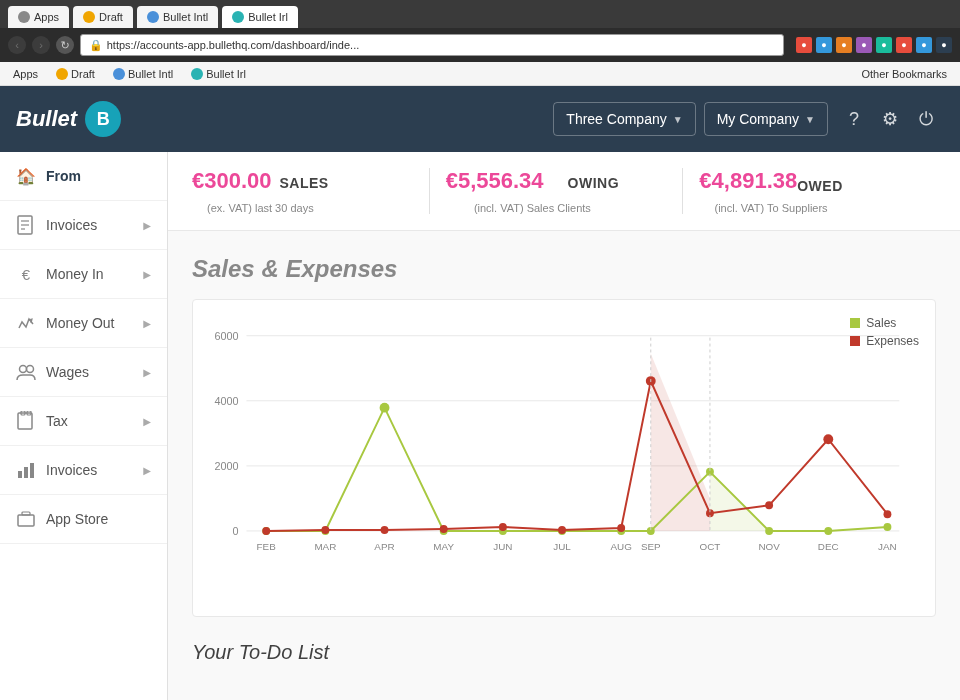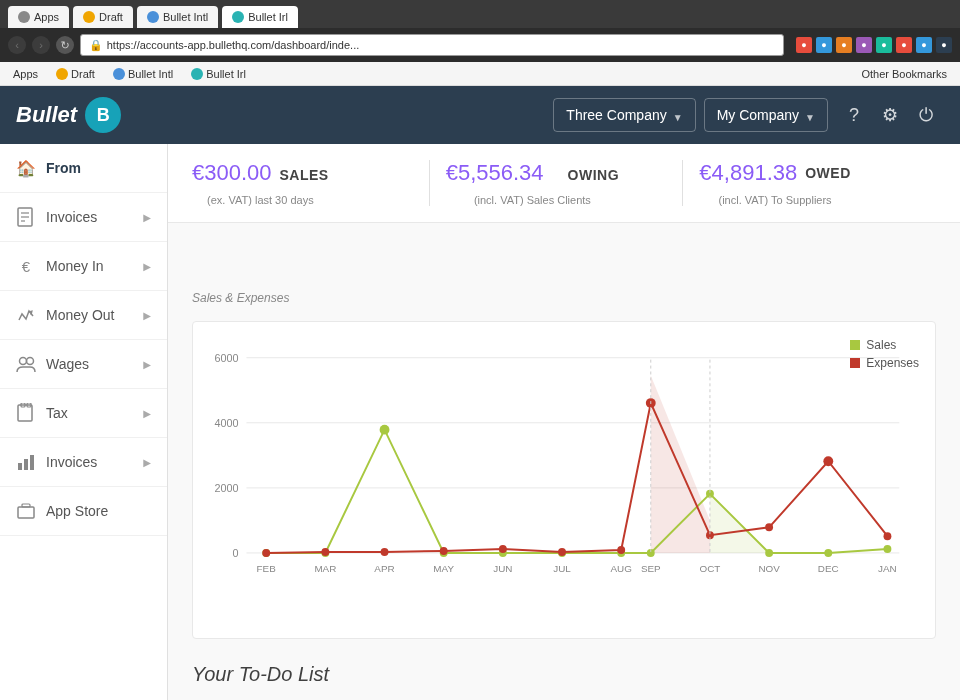--- a/index.html
+++ b/index.html
@@ -20,26 +20,26 @@
     .bookmark-icons { display: flex; align-items: center; gap: 4px; margin-left: 6px; }
     .bm-icon { width: 16px; height: 16px; border-radius: 2px; display: flex; align-items: center; justify-content: center; font-size: 9px; color: #fff; font-weight: bold; }
 
     
     .bookmarks-bar { background: #f5f5f5; border-bottom: 1px solid #ddd; height: 24px; display: flex; align-items: center; padding: 0 8px; gap: 8px; font-size: 11px; color: #333; }
     .bm-item { display: flex; align-items: center; gap: 3px; cursor: pointer; padding: 2px 5px; border-radius: 3px; }
     .bm-dot { width: 12px; height: 12px; border-radius: 50%; display: inline-block; }
     .other-bm { margin-left: auto; cursor: pointer; }
 
     
-    .app-navbar { background: #2c3e50; height: 58px; display: flex; align-items: center; padding: 0 16px; }
+    .app-navbar { background: #2c3e50; height: 66px; display: flex; align-items: center; padding: 0 16px; }
     .logo { display: flex; align-items: center; gap: 8px; }
     .logo-text { color: #fff; font-size: 22px; font-style: italic; font-weight: bold; }
     .logo-icon { width: 36px; height: 36px; border-radius: 50%; background: #17a2b8; display: flex; align-items: center; justify-content: center; color: #fff; font-size: 18px; font-weight: bold; }
     .nav-spacer { flex: 1; }
-    .company-dropdown { background: transparent; border: 1px solid rgba(255,255,255,0.3); border-radius: 4px; color: #fff; padding: 8px 12px; font-size: 14px; cursor: pointer; display: flex; align-items: flex-end; gap: 6px; margin-right: 8px; }
+    .company-dropdown { background: transparent; border: 1px solid rgba(255,255,255,0.3); border-radius: 4px; color: #fff; padding: 8px 12px; font-size: 14px; cursor: pointer; display: flex; align-items: center; gap: 6px; margin-right: 8px; }
     .company-dropdown .chevron { font-size: 10px; color: rgba(255,255,255,0.7); }
     .nav-icon-btn { background: transparent; border: none; color: rgba(255,255,255,0.8); font-size: 18px; cursor: pointer; width: 36px; height: 36px; display: flex; align-items: center; justify-content: center; border-radius: 4px; }
 
     
     .main-layout { display: flex; height: calc(700px - 62px - 24px - 58px); }
 
     
     .sidebar { width: 168px; background: #fff; border-right: 1px solid #e0e0e0; flex-shrink: 0; overflow-y: auto; }
     .sidebar-item { display: flex; align-items: center; gap: 10px; padding: 14px 16px; cursor: pointer; border-bottom: 1px solid #f0f0f0; color: #555; font-size: 14px; }
     .sidebar-item.active { color: #2c3e50; font-weight: 600; }
@@ -49,27 +49,27 @@
     .sidebar-chevron { font-size: 10px; color: #aaa; }
 
     
     .main-content { flex: 1; overflow-y: auto; background: #f9f9f9; }
 
     
     .stats-bar { background: #fff; border-bottom: 1px solid #e8e8e8; padding: 16px 24px; display: flex; align-items: center; gap: 0; }
     .stat-item { flex: 1; display: flex; align-items: baseline; gap: 10px; padding: 0 16px; border-right: 1px solid #e0e0e0; }
     .stat-item:first-child { padding-left: 0; }
     .stat-item:last-child { border-right: none; }
-    .stat-value { font-size: 22px; color: #8b5cf6; font-weight: 400; }
+    .stat-value { font-size: 22px; color: #ec4899; font-weight: 700; }
     .stat-label { font-size: 14px; font-weight: 600; color: #444; text-transform: uppercase; letter-spacing: 0.5px; }
     .stat-sub { font-size: 11px; color: #888; margin-top: 8px; text-align: center; }
 
     
     .content-area { padding: 24px; }
-    .section-title { font-size: 12px; color: #888; font-style: italic; margin-bottom: 16px; font-weight: 400; margin-top: 44px; }
+    .section-title { font-size: 24px; color: #888; font-style: italic; margin-bottom: 16px; font-weight: 700; }
 
     
     .chart-container { background: #fff; border: 1px solid #e8e8e8; border-radius: 4px; padding: 16px; margin-bottom: 24px; position: relative; }
     .chart-legend { position: absolute; top: 16px; right: 16px; font-size: 12px; color: #555; }
     .legend-item { display: flex; align-items: center; gap: 6px; margin-bottom: 4px; }
     .legend-dot { width: 10px; height: 10px; }
 
     .todo-title { font-size: 20px; color: #404040; font-style: italic; font-weight: 300; }
 
     
@@ -260,21 +260,21 @@
         <div>
           <div style="display:flex;align-items:baseline;gap:24px">
             <span class="stat-value">€5,556.34</span>
             <span class="stat-label">OWING</span>
           </div>
           <div class="stat-sub">(incl. VAT) Sales Clients</div>
         </div>
       </div>
       <div class="stat-item">
         <div>
-          <div style="display:flex;align-items:center;gap:8px">
+          <div style="display:flex;align-items:flex-end;">
             <span class="stat-value">€4,891.38</span>
             <span class="stat-label">OWED</span>
           </div>
           <div class="stat-sub">(incl. VAT) To Suppliers</div>
         </div>
       </div>
     </div>
 
     <div class="content-area">
       <div class="section-title">Sales &amp; Expenses</div>

